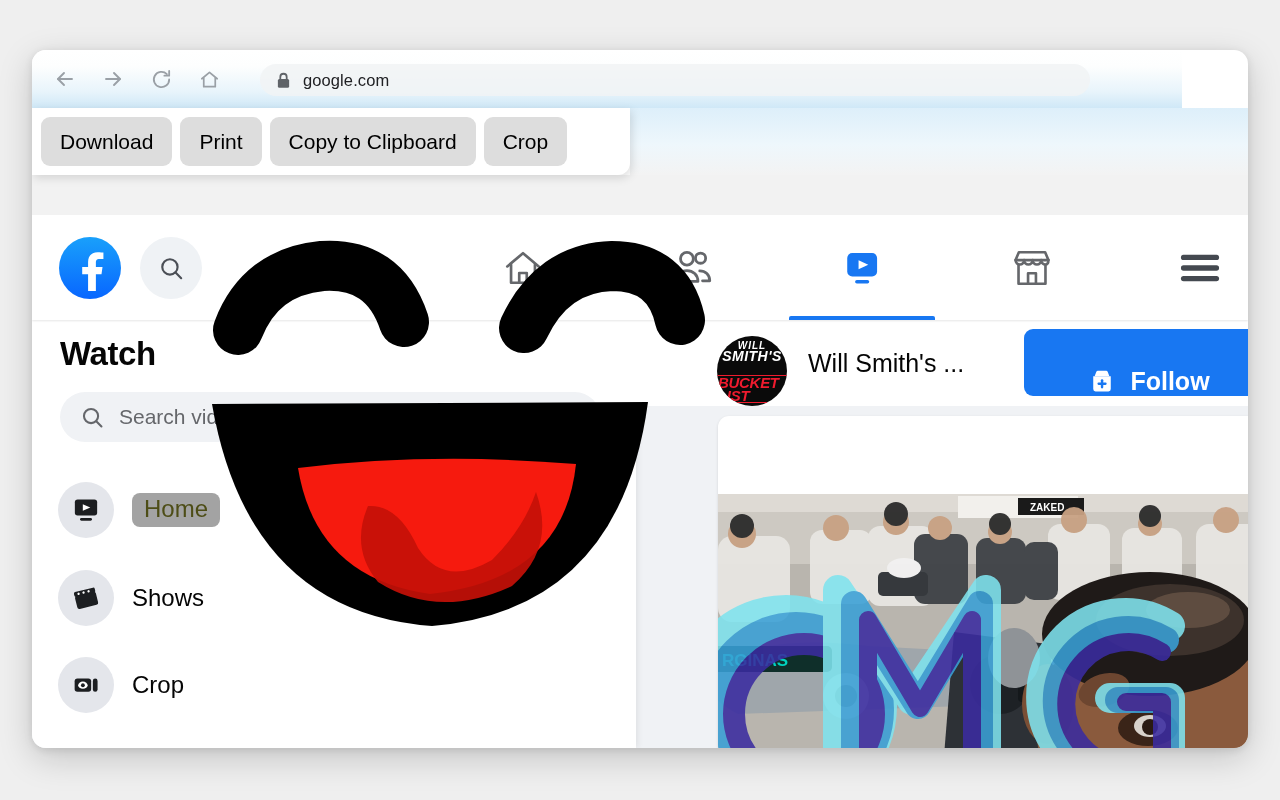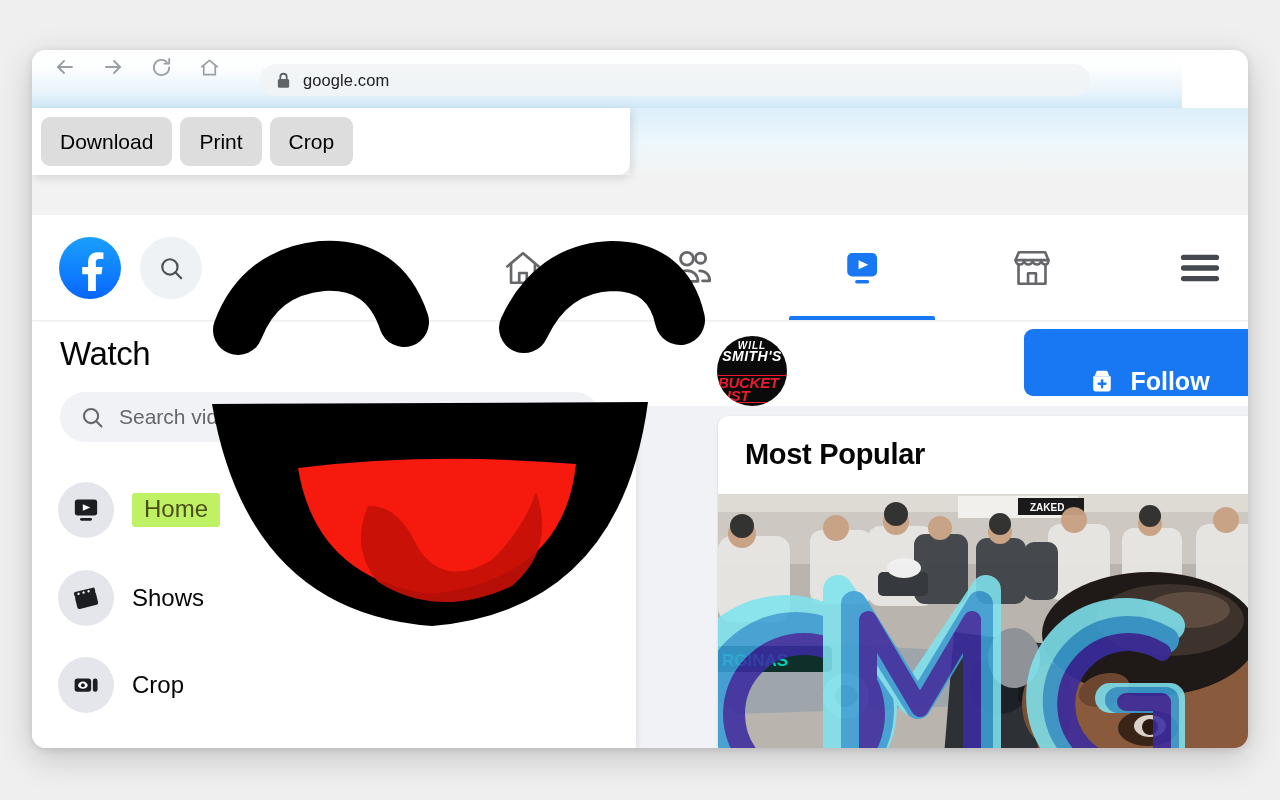--- a/index.html
+++ b/index.html
@@ -19,21 +19,21 @@
     border-radius: 14px;
     box-shadow: 0 10px 34px rgba(0,0,0,0.18), 0 2px 8px rgba(0,0,0,0.10);
     overflow: hidden;
   }
 
   
   #chrome-bar {
     position: absolute; left: 0; top: 0;
     width: 1150px; height: 58px;
     background: linear-gradient(to bottom, #ffffff 0%, #fdfefe 28%, #e8f4fb 72%, #cfe8f7 100%);
-    display: flex; align-items: flex-start;
+    display: flex; align-items: center;
   }
   .nav-btn {
     width: 34px; height: 34px; margin-left: 14px;
     display: flex; align-items: center; justify-content: center;
     border-radius: 50%; cursor: pointer;
   }
   .nav-btn:first-child { margin-left: 16px; }
   .nav-btn svg { display: block; }
 
   #omnibox {
@@ -153,21 +153,21 @@
     width: 1216px; height: 428px;
   }
   #sidebar {
     position: absolute; left: 0; top: 0;
     width: 604px; height: 428px;
     background: #ffffff;
     box-shadow: 2px 0 6px rgba(0,0,0,0.07);
   }
   #watch-title {
     position: absolute; left: 28px; top: 15px;
-    font-size: 33px; font-weight: normal; color: #050505;
+    font-size: 33px; font-weight: bold; color: #050505;
     letter-spacing: -0.4px;
   }
   #watch-search {
     position: absolute; left: 28px; top: 72px;
     width: 540px; height: 50px;
     background: #f0f2f5; border-radius: 25px;
     display: flex; align-items: center;
     padding-left: 20px; cursor: text;
   }
   #watch-search .ph {
@@ -180,22 +180,22 @@
   .side-ic {
     width: 56px; height: 56px; border-radius: 50%;
     background: #e4e6eb;
     display: flex; align-items: center; justify-content: center;
     flex: none;
   }
   .side-lbl {
     margin-left: 18px; font-size: 24px; color: #050505;
   }
   .side-lbl.hl {
-    background: #bef264; color: #4d4d16;
-    padding: 2px 12px 4px 12px; border-radius: 3px; text-align: center;
+    background: #a3a3a3; color: #4d4d16;
+    padding: 2px 12px 4px 12px; border-radius: 8px; text-align: center;
   }
 
   
   #right-col {
     position: absolute; left: 604px; top: 0;
     width: 612px; height: 428px;
   }
   #page-row {
     position: absolute; left: 0; top: 0;
     width: 612px; height: 86px;
@@ -324,20 +324,21 @@
       <i></i>
     </div>
   </div>
 
   <div id="toolbar-strip"></div>
   <div id="toolbar-strip-b"></div>
 
   <div id="action-toolbar">
     <button class="tb-btn">Download</button>
     <button class="tb-btn">Print</button>
+    <button class="tb-btn">Copy to Clipboard</button>
     <button class="tb-btn">Crop</button>
   </div>
 
   <div id="fb-page">
 
     <div id="fb-nav">
       <div id="fb-logo">
         <svg width="46" height="46" viewBox="0 0 36 36">
             <path fill="#fff" d="M22.6 36V22.9h4.4l.8-5.6h-5.2v-3.5c0-1.6.5-2.8 2.9-2.8h3V5.9c-.6-.1-2.4-.3-4.5-.3-4.5 0-7.5 2.7-7.5 7.7v4h-4.6v5.6h4.6V36z"></path>
           </svg>
@@ -448,33 +449,33 @@
 
       <div id="right-col">
         <div id="page-row"></div>
 
         <div id="page-avatar">
           <span class="l1">WILL</span>
           <span class="l2">SMITH'S</span>
           <span class="l3">BUCKET LIST</span>
         </div>
 
+        <div id="page-name">Will Smith's ...</div>
 
         <button id="follow-btn">
           <svg width="30" height="30" viewBox="0 0 26 26">
               <path d="M5.4 8.8h15.2V20a2 2 0 0 1-2 2H7.4a2 2 0 0 1-2-2z" fill="#ffffff"></path>
               <path d="M6.6 8.8 8 5.2a1.6 1.6 0 0 1 1.5-1h7a1.6 1.6 0 0 1 1.5 1l1.4 3.6z" fill="#ffffff"></path>
               <rect x="12" y="11.4" width="2.1" height="8" rx="1" fill="#1877f2"></rect>
               <rect x="9.05" y="14.35" width="8" height="2.1" rx="1" fill="#1877f2"></rect>
             </svg>
           <span class="lbl">Follow</span>
         </button>
 
         <div id="popular-card">
-          <div id="popular-title">Most Popular</div>
 
           <div id="video-thumb">
             <svg width="564" height="262" viewBox="0 0 564 262" preserveAspectRatio="xMidYMid slice">
 
               <rect width="564" height="262" fill="#b9b5ae"></rect>
               <rect y="0" width="564" height="70" fill="#cdc9c2"></rect>
               <rect y="0" width="564" height="18" fill="#dedad4"></rect>
               <rect x="240" y="2" width="120" height="22" fill="#f2f0ec"></rect>
               <rect x="300" y="4" width="66" height="17" fill="#1a1a1a"></rect>
               <text x="312" y="17" font-family="Liberation Sans, sans-serif" font-size="10" fill="#ffffff" font-weight="bold">ZAKED</text>

